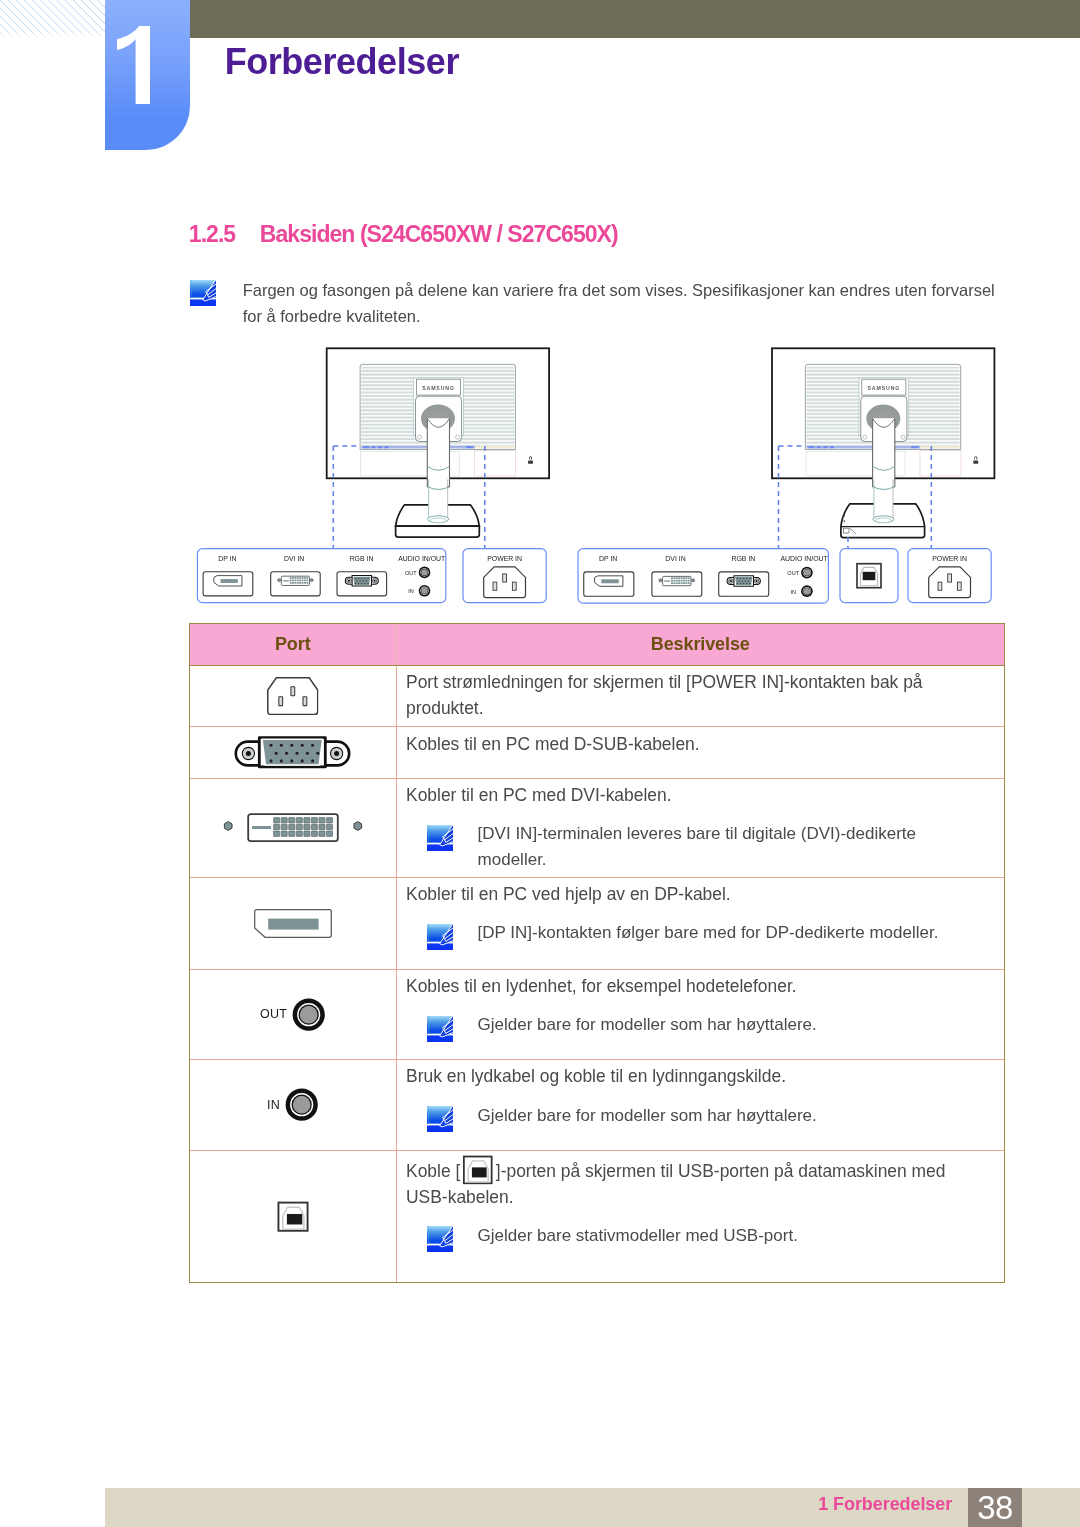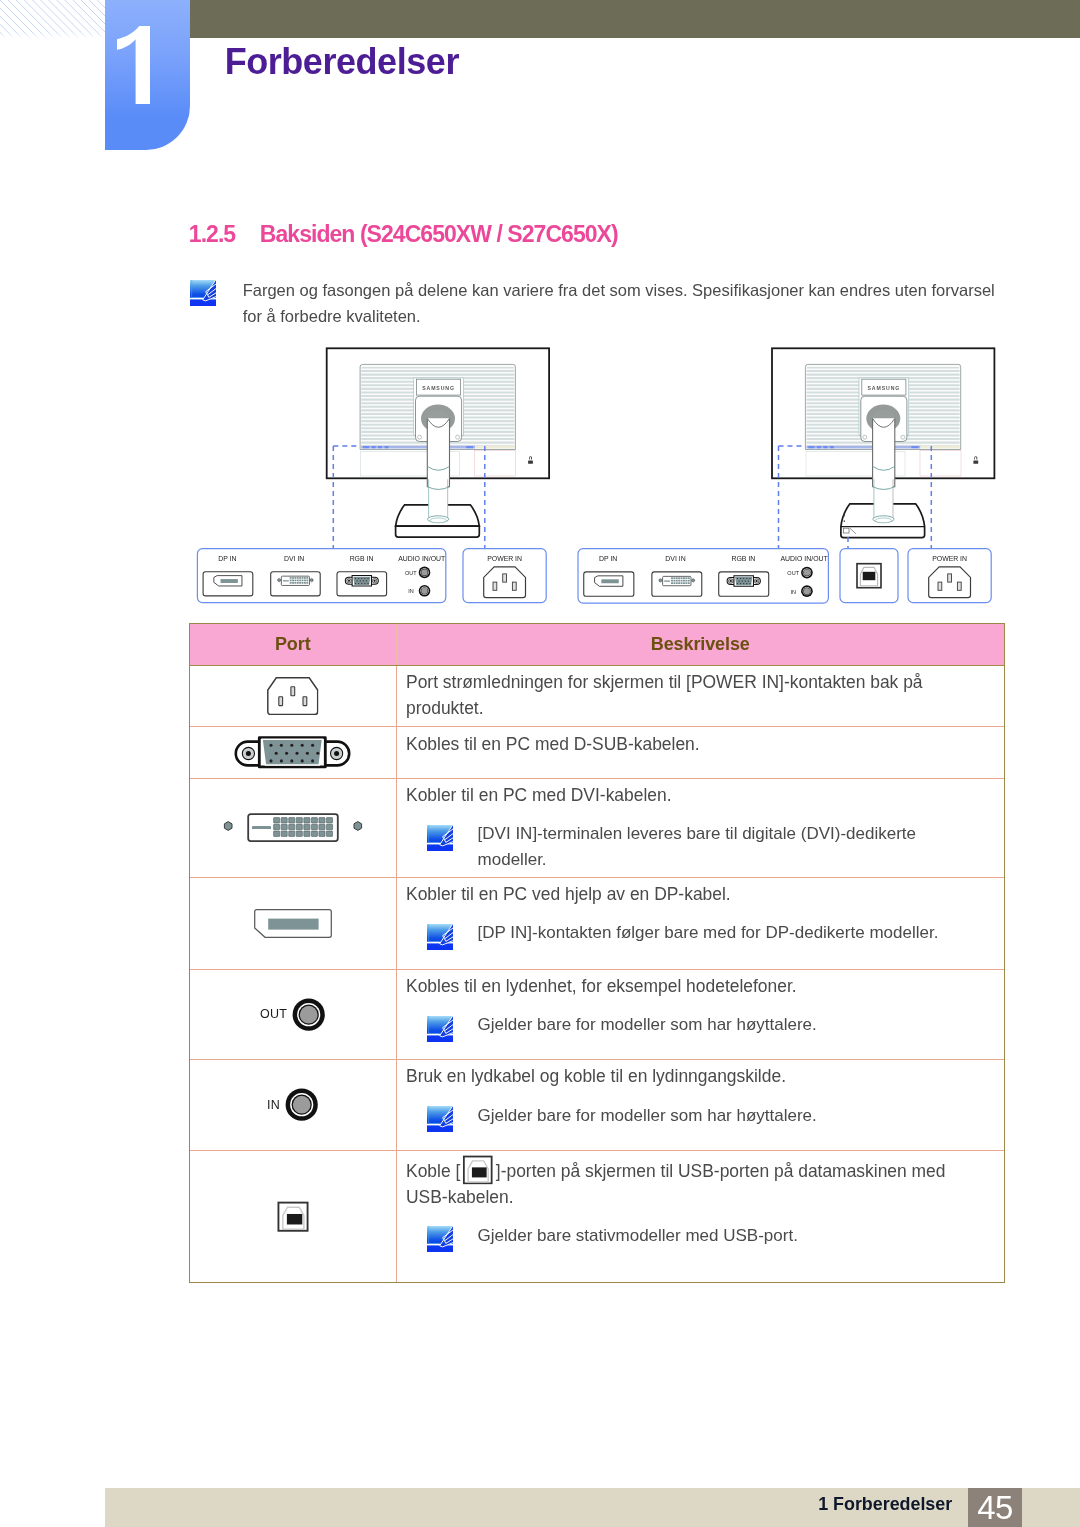--- a/index.html
+++ b/index.html
@@ -50,21 +50,21 @@
   .sub .si{flex:0 0 auto;width:26px;height:26px;margin-right:24.6px;margin-top:3.3px;}
   .portcell{text-align:center;vertical-align:middle;}
   .portcell svg{display:inline-block;vertical-align:middle;}
   .jackwrap{display:inline-flex;align-items:center;}
   .jacklbl{font-size:12.5px;color:#1b1b1b;margin-right:5px;letter-spacing:0.2px;}
   .inl{display:inline-block;width:31.5px;height:29.6px;vertical-align:-8px;margin:0 2px;}
 
   
   .ft-bar{position:absolute;left:105.3px;top:1488.3px;width:974.7px;height:39px;background:#ddd8c6;}
   .ft-label{position:absolute;left:700px;top:1494.9px;width:252.2px;text-align:right;
-    color:#0f172a;font-size:17.9px;font-weight:bold;line-height:17.9px;letter-spacing:-0.02px;
+    color:#ec4899;font-size:17.9px;font-weight:bold;line-height:17.9px;letter-spacing:-0.02px;
     margin-top:1.5px;}
   .ft-pagebox{position:absolute;left:967.8px;top:1487.8px;width:54.6px;height:39.2px;background:#8d8279;}
   .ft-pagebox span{display:block;text-align:center;color:#fff;font-size:33px;
     line-height:39px;letter-spacing:-0.5px;}
 </style>
 </head>
 <body>
 
 <div class="page">
 
@@ -568,21 +568,21 @@
               <span>Gjelder bare stativmodeller med USB-port.</span>
             </div>
           </td>
         </tr>
       </tbody>
   </table>
 
   <div class="ft-bar"></div>
   <div class="ft-label">1 Forberedelser</div>
   <div class="ft-pagebox">
-    <span>45</span>
+    <span>38</span>
   </div>
 
 </div>
 
 <svg width="0" height="0" style="position:absolute" aria-hidden="true">
 <defs>
   <linearGradient id="ngrad2" x1="0" y1="0" x2="0" y2="1">
     <stop offset="0" stop-color="#a5dcf8"></stop>
         <stop offset="0.22" stop-color="#4f9de8"></stop>
     <stop offset="0.55" stop-color="#0e4fe6"></stop>

